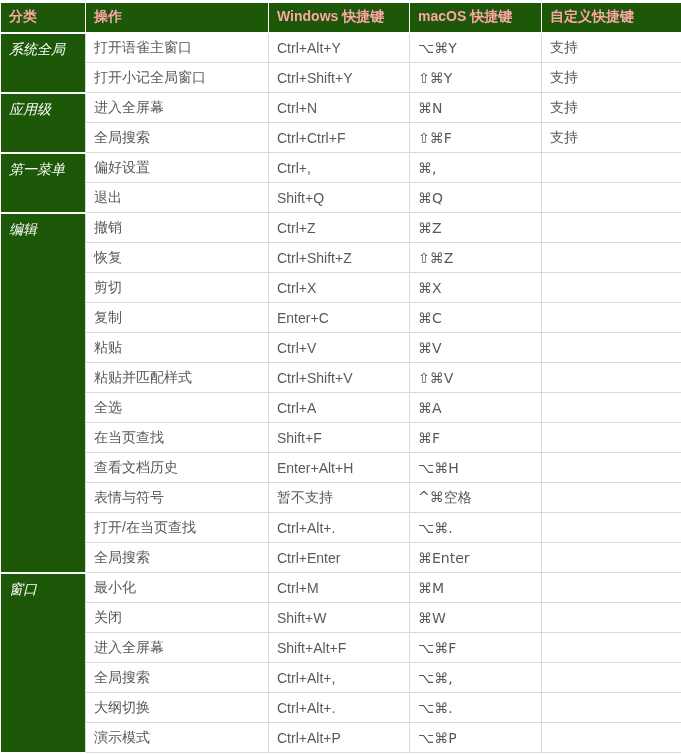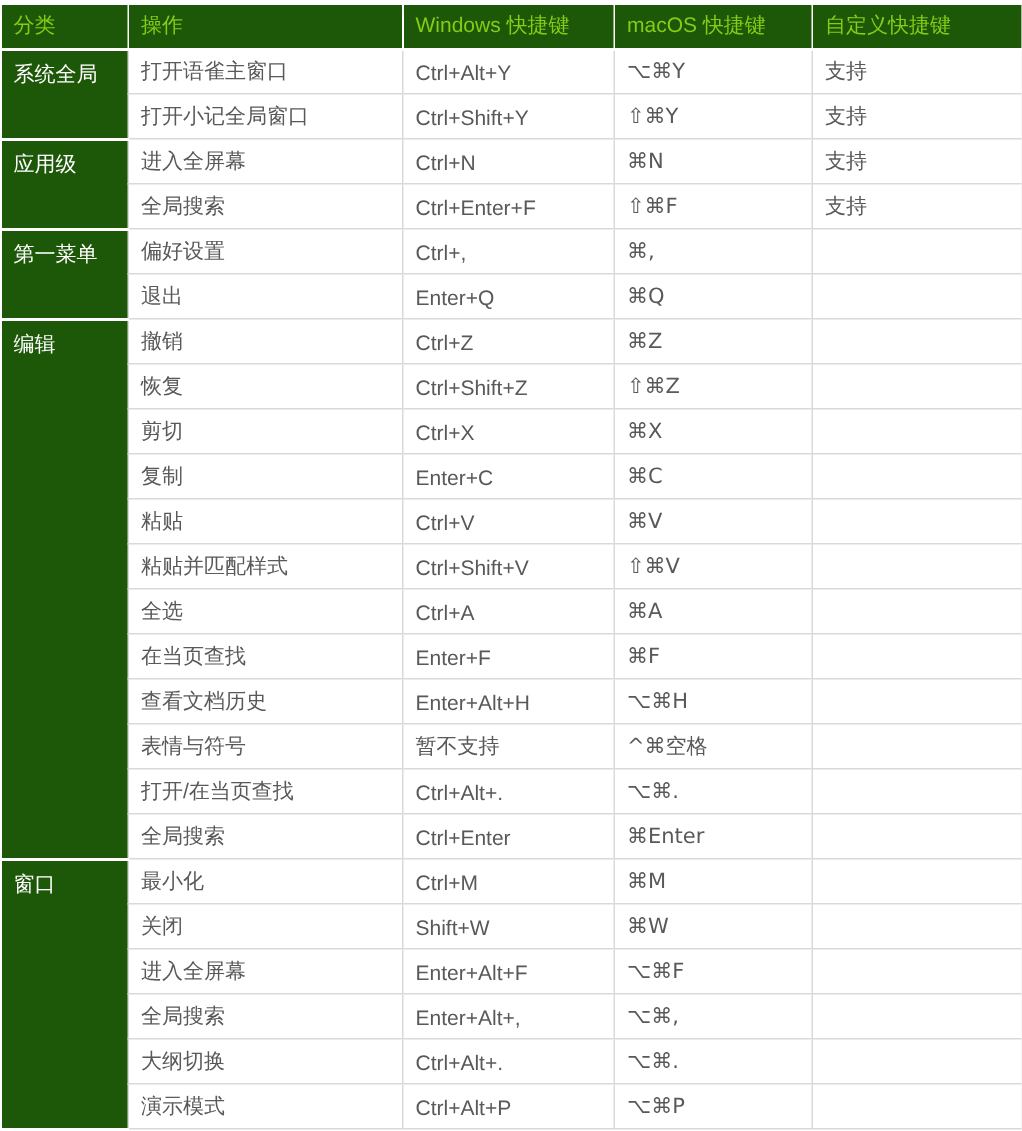--- a/index.html
+++ b/index.html
@@ -19,22 +19,22 @@
   .shortcut-table td {
     box-sizing: border-box;
     padding: 0 8px;
     font-size: 14px;
     text-align: left;
     white-space: nowrap;
     overflow: hidden;
   }
   .shortcut-table th {
     background: #1d5708;
-    color: #84cc16;
-    font-weight: 400;
+    color: #fca5a5;
+    font-weight: 700;
     height: 30px;
     border: 1px solid #ffffff;
     border-bottom: 2px solid #ffffff;
   }
   .shortcut-table td {
     height: 30px;
     border: 1px solid #d9d9d9;
     color: #595959;
     background: #ffffff;
     font-weight: 400;
@@ -42,20 +42,21 @@
   .category-cell {
     background: #1d5708 !important;
     color: #ffffff !important;
     font-weight: 700;
     vertical-align: top;
     padding-top: 7px !important;
     border-top: 2px solid #ffffff !important;
     border-bottom: 2px solid #ffffff !important;
     border-left: 1px solid #ffffff !important;
     border-right: 1px solid #d9d9d9 !important;
+    font-style: italic;
   }
   .macos-shortcut-cell {
     font-family: "DejaVu Sans", "Liberation Sans", sans-serif;
   }
   .support {
     color: #1f1f1f;
     font-weight: 700;
   }
 </style>
 </head>
@@ -94,34 +95,34 @@
       </tr>
       <tr>
         <td class="category-cell" rowspan="2">应用级</td>
         <td class="action-cell">进入全屏幕</td>
         <td class="windows-shortcut-cell">Ctrl+N</td>
         <td class="macos-shortcut-cell">⌘N</td>
         <td class="custom-shortcut-cell support">支持</td>
       </tr>
       <tr>
         <td class="action-cell">全局搜索</td>
-        <td class="windows-shortcut-cell">Ctrl+Enter+F</td>
+        <td class="windows-shortcut-cell">Ctrl+Ctrl+F</td>
         <td class="macos-shortcut-cell">⇧⌘F</td>
         <td class="custom-shortcut-cell support">支持</td>
       </tr>
       <tr>
         <td class="category-cell" rowspan="2">第一菜单</td>
         <td class="action-cell">偏好设置</td>
         <td class="windows-shortcut-cell">Ctrl+,</td>
         <td class="macos-shortcut-cell">⌘,</td>
         <td class="custom-shortcut-cell"></td>
       </tr>
       <tr>
         <td class="action-cell">退出</td>
-        <td class="windows-shortcut-cell">Enter+Q</td>
+        <td class="windows-shortcut-cell">Shift+Q</td>
         <td class="macos-shortcut-cell">⌘Q</td>
         <td class="custom-shortcut-cell"></td>
       </tr>
       <tr>
         <td class="category-cell" rowspan="12">编辑</td>
         <td class="action-cell">撤销</td>
         <td class="windows-shortcut-cell">Ctrl+Z</td>
         <td class="macos-shortcut-cell">⌘Z</td>
         <td class="custom-shortcut-cell"></td>
       </tr>
@@ -156,21 +157,21 @@
         <td class="custom-shortcut-cell"></td>
       </tr>
       <tr>
         <td class="action-cell">全选</td>
         <td class="windows-shortcut-cell">Ctrl+A</td>
         <td class="macos-shortcut-cell">⌘A</td>
         <td class="custom-shortcut-cell"></td>
       </tr>
       <tr>
         <td class="action-cell">在当页查找</td>
-        <td class="windows-shortcut-cell">Enter+F</td>
+        <td class="windows-shortcut-cell">Shift+F</td>
         <td class="macos-shortcut-cell">⌘F</td>
         <td class="custom-shortcut-cell"></td>
       </tr>
       <tr>
         <td class="action-cell">查看文档历史</td>
         <td class="windows-shortcut-cell">Enter+Alt+H</td>
         <td class="macos-shortcut-cell">⌥⌘H</td>
         <td class="custom-shortcut-cell"></td>
       </tr>
       <tr>
@@ -199,27 +200,27 @@
         <td class="custom-shortcut-cell"></td>
       </tr>
       <tr>
         <td class="action-cell">关闭</td>
         <td class="windows-shortcut-cell">Shift+W</td>
         <td class="macos-shortcut-cell">⌘W</td>
         <td class="custom-shortcut-cell"></td>
       </tr>
       <tr>
         <td class="action-cell">进入全屏幕</td>
-        <td class="windows-shortcut-cell">Enter+Alt+F</td>
+        <td class="windows-shortcut-cell">Shift+Alt+F</td>
         <td class="macos-shortcut-cell">⌥⌘F</td>
         <td class="custom-shortcut-cell"></td>
       </tr>
       <tr>
         <td class="action-cell">全局搜索</td>
-        <td class="windows-shortcut-cell">Enter+Alt+,</td>
+        <td class="windows-shortcut-cell">Ctrl+Alt+,</td>
         <td class="macos-shortcut-cell">⌥⌘,</td>
         <td class="custom-shortcut-cell"></td>
       </tr>
       <tr>
         <td class="action-cell">大纲切换</td>
         <td class="windows-shortcut-cell">Ctrl+Alt+.</td>
         <td class="macos-shortcut-cell">⌥⌘.</td>
         <td class="custom-shortcut-cell"></td>
       </tr>
       <tr>

